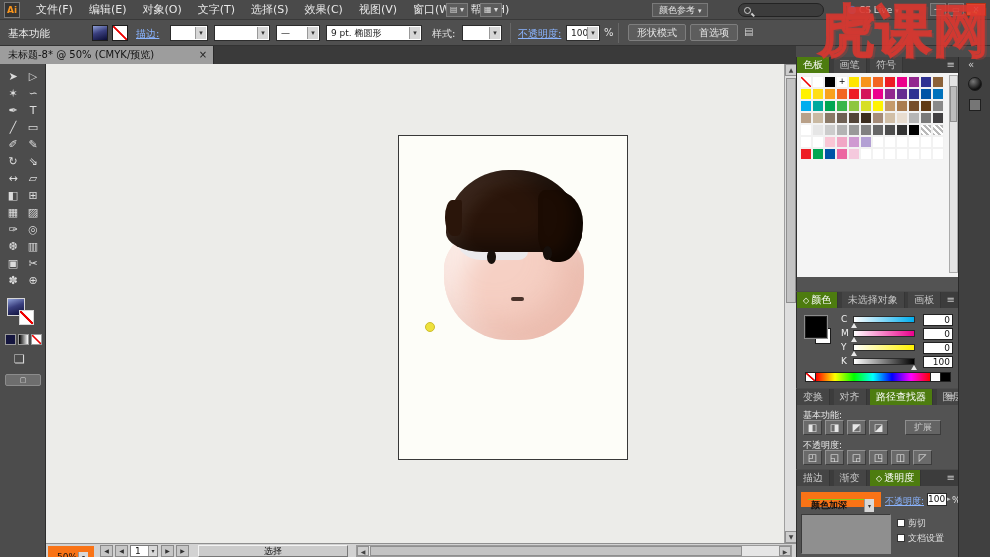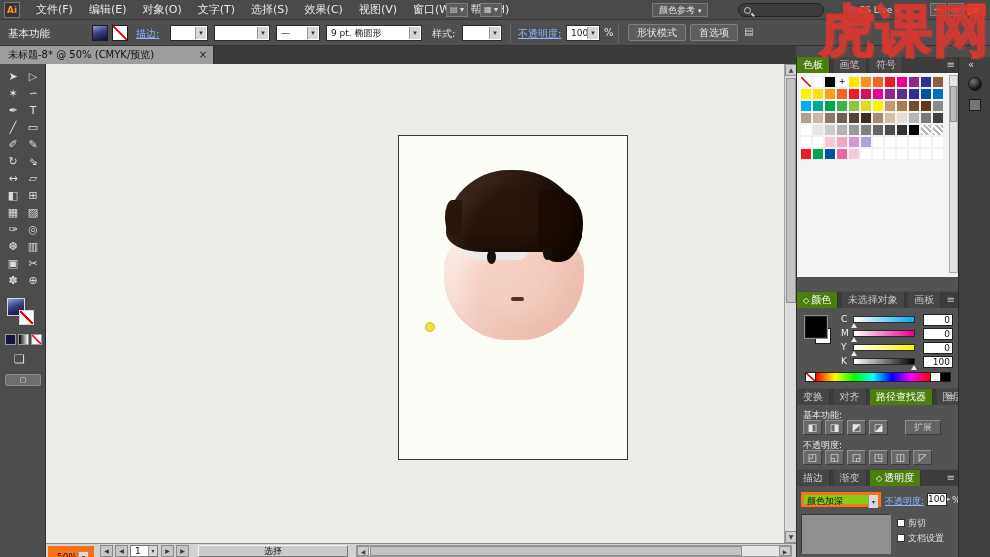--- a/index.html
+++ b/index.html
@@ -111,21 +111,21 @@
   #spec-white{position:absolute;left:124px;top:0;width:10px;height:8px;background:#fff;border-left:1px solid #222;}
   #spec-black{position:absolute;left:134px;top:0;width:10px;height:8px;background:#000;border-left:1px solid #222;}
 
   #pg-pathfinder{top:389px;height:80px;}
   .pf-label{position:absolute;left:6px;color:#e8e8e8;font-size:9px;}
   .pf-row{position:absolute;left:6px;height:15px;white-space:nowrap;}
   .pf-btn{display:inline-block;width:19px;height:15px;background:#6a6a6a;border:1px solid;border-color:#929292 #3c3c3c #3c3c3c #929292;color:#e6e6e6;font-size:10px;line-height:13px;text-align:center;margin-right:3px;vertical-align:top;}
   #expand-btn{position:absolute;left:108px;top:0;height:15px;background:#646464;border:1px solid;border-color:#8e8e8e #3c3c3c #3c3c3c #8e8e8e;color:#c9c9c9;font-size:9px;line-height:13px;padding:0 8px;}
 
   #pg-trans{top:470px;height:87px;}
-  #blend-dd{position:absolute;left:4px;top:22px;width:80px;height:15px;background:#84cc16;border:3px solid #f97316;color:#111;font-size:9px;line-height:13px;padding:0 12px 0 3px;}
+  #blend-dd{position:absolute;left:4px;top:22px;width:80px;height:15px;background:#84cc16;border:7px solid #f97316;color:#111;font-size:9px;line-height:13px;padding:0 12px 0 3px;font-weight:bold;}
   #blend-dd .caret{position:absolute;right:0;top:0;width:10px;height:13px;background:#d8d8d8;border-left:1px solid #999;color:#333;font-size:6px;line-height:13px;text-align:center;}
   #tr-oplabel{position:absolute;left:88px;top:25px;font-size:9px;color:#8ab4ff;text-decoration:underline;}
   #tr-opval{position:absolute;left:130px;top:23px;width:20px;height:13px;background:#fff;border:1px solid #2a2a2a;color:#111;font-size:9px;line-height:11px;text-align:right;padding-right:1px;}
   #tr-opcaret{position:absolute;left:150px;top:25px;color:#cfcfcf;font-size:7px;}
   #tr-pct{position:absolute;left:155px;top:25px;color:#e3e3e3;font-size:9px;}
   #tr-thumb{position:absolute;left:4px;top:44px;width:90px;height:40px;background:#8f8f8f;border:1px solid;border-color:#3a3a3a #8e8e8e #8e8e8e #3a3a3a;}
   .tr-check{position:absolute;left:100px;height:10px;color:#dedede;font-size:9px;line-height:10px;}
   .tr-box{display:inline-block;width:8px;height:8px;background:#fff;border:1px solid #333;margin-right:3px;vertical-align:-1px;}
 
   

